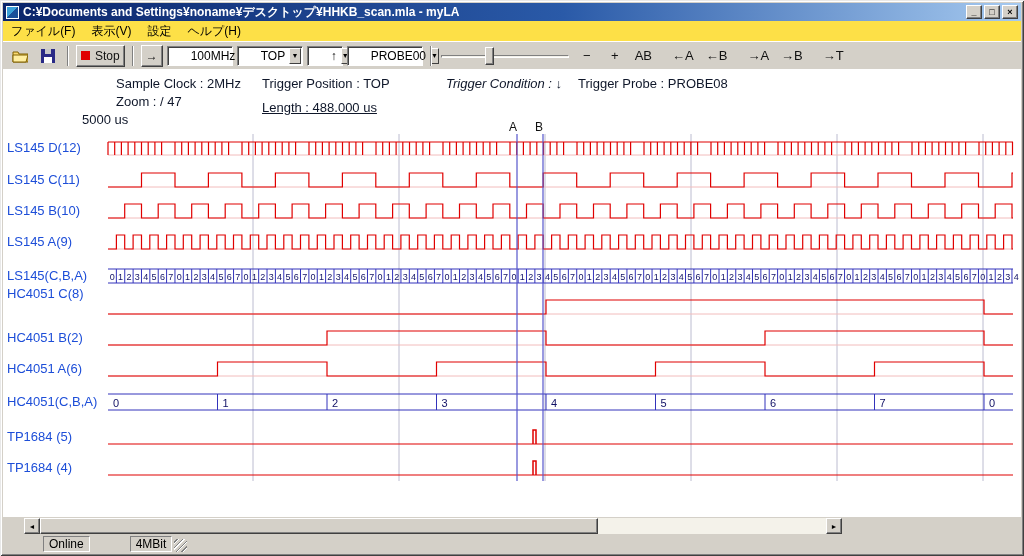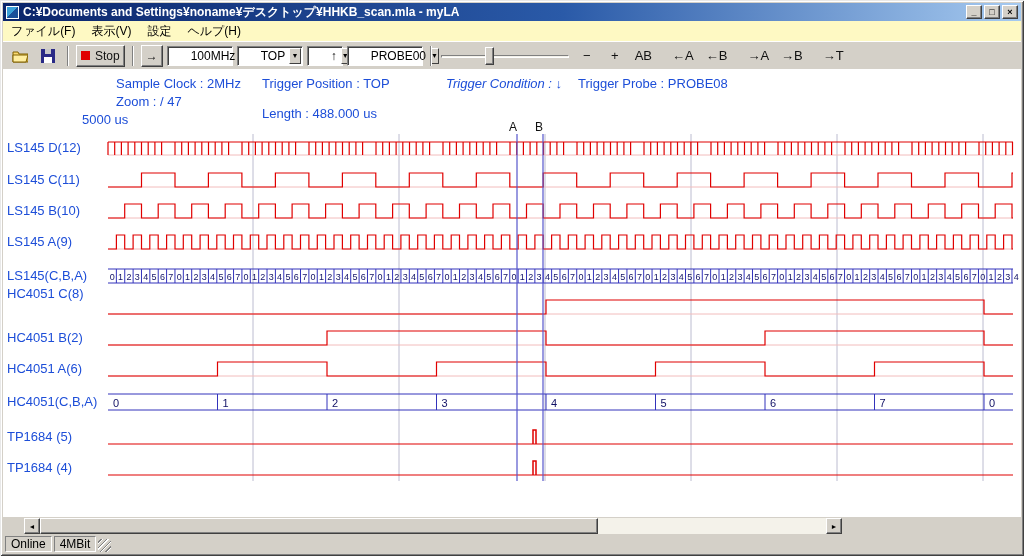--- a/index.html
+++ b/index.html
@@ -11,21 +11,21 @@
   .titlebar { position:absolute; left:3px; top:3px; width:1018px; height:18px;
     background:linear-gradient(90deg,#0a246a 0%,#2a5aa8 55%,#a6caf0 100%);
     display:flex; align-items:center; padding:0 3px; }
   .app-icon { width:13px; height:13px; background:linear-gradient(135deg,#3aa0d8 0 50%,#1a4f9a 50%); border:1px solid #fff; flex:0 0 auto; }
   .title-text { color:#fff; font-size:12px; font-weight:bold; margin-left:4px; flex:1; white-space:nowrap; overflow:hidden; }
   .win-btn { width:16px; height:14px; margin-left:2px; background:#d4d0c8; font-size:9px; font-weight:bold;
     line-height:11px; text-align:center; color:#000; border:1px solid; border-color:#fff #404040 #404040 #fff;
     box-shadow: inset -1px -1px 0 #808080; padding:0; }
 
   
-  .menubar { position:absolute; left:3px; top:21px; width:1018px; height:20px; background:#fef9c3;
+  .menubar { position:absolute; left:3px; top:21px; width:1018px; height:20px; background:#fde047;
     display:flex; align-items:center; font-size:12px; }
   .menu-item { padding:2px 8px; color:#000; }
 
   
   .toolbar { position:absolute; left:3px; top:41px; width:1018px; height:28px; background:#d4d0c8;
     display:flex; align-items:center; padding-left:5px; gap:4px; border-top:1px solid #fff; }
   .tb-sep { width:2px; height:20px; border-left:1px solid #808080; border-right:1px solid #fff; margin:0 3px; }
   .tb-btn { height:22px; min-width:22px; background:#d4d0c8; border:1px solid; border-color:#fff #404040 #404040 #fff;
     box-shadow: inset -1px -1px 0 #808080; font-size:12px; color:#111; display:flex; align-items:center; justify-content:center; padding:0 4px; }
   .tb-flat { height:22px; min-width:24px; background:transparent; border:1px solid transparent; font-size:13px; color:#111;
@@ -38,37 +38,37 @@
   .combo-arrow { width:16px; height:16px; margin:1px; background:#d4d0c8; border:1px solid; border-color:#fff #404040 #404040 #fff;
     font-size:7px; display:flex; align-items:center; justify-content:center; color:#000; }
   .slider { width:132px; height:22px; position:relative; }
   .slider-track { position:absolute; left:2px; right:2px; top:10px; height:3px; background:#f4f2ea;
     border:1px solid; border-color:#808080 #fff #fff #808080; }
   .slider-thumb { position:absolute; left:46px; top:2px; width:9px; height:18px; background:#d4d0c8;
     border:1px solid; border-color:#fff #404040 #404040 #fff; box-shadow: inset -1px -1px 0 #808080; }
 
   
   .main-bg { position:absolute; left:3px; top:69px; width:1018px; height:448px; background:#fff; }
-  .info-text { position:absolute; font-size:13px; color:#1d4ed8; white-space:nowrap; }
+  .info-text { position:absolute; font-size:13px; color:#0f172a; white-space:nowrap; }
   .chan-label { position:absolute; left:7px; width:100px; font-size:13px; color:#1d4ed8; white-space:nowrap; }
   #wave-svg { position:absolute; left:0; top:0; width:1024px; height:556px; pointer-events:none; font-family:"Liberation Sans","DejaVu Sans",sans-serif; }
 
   
   .bottom-strip { position:absolute; left:3px; top:517px; width:1018px; height:17px; background:#d4d0c8; }
   .hscroll { position:absolute; left:24px; top:518px; width:818px; height:16px; background:#f4f2ea; }
   .sb-btn { position:absolute; top:0; width:16px; height:16px; background:#d4d0c8; border:1px solid; border-color:#fff #404040 #404040 #fff;
     box-shadow: inset -1px -1px 0 #808080; font-size:7px; display:flex; align-items:center; justify-content:center; color:#000; padding:0; }
   .sb-thumb { position:absolute; left:16px; top:0; width:558px; height:16px; background:#d4d0c8; border:1px solid;
     border-color:#fff #404040 #404040 #fff; box-shadow: inset -1px -1px 0 #808080; }
 
   
   .statusbar { position:absolute; left:3px; top:534px; width:1018px; height:19px; background:#d4d0c8;
     display:flex; align-items:center; padding:1px 2px; gap:2px; font-size:12px; }
   .status-main { flex:1; height:16px; border:1px solid; border-color:#808080 #fff #fff #808080; padding:0 4px; line-height:15px; }
-  .status-cell { height:16px; border:1px solid; border-color:#808080 #fff #fff #808080; padding:0 5px; line-height:15px; }
+  .status-cell { height:16px; border:1px solid; border-color:#808080 #fff #fff #808080; padding:0 5px; line-height:15px;margin-left:38px; }
   .grip { width:13px; height:13px; align-self:flex-end;
     background:repeating-linear-gradient(135deg, transparent 0 2px, #808080 2px 3px, #fff 3px 4px); }
 </style>
 </head>
 <body>
 
 <div class="window">
 
   <div class="titlebar">
     <span class="app-icon"></span>
@@ -139,21 +139,21 @@
     <button class="tb-flat" style="margin-left:8px">→T</button>
   </div>
 
   <div class="main-bg"></div>
 
   <div class="info-text" style="left:116px; top:76px;">Sample Clock : 2MHz</div>
   <div class="info-text" style="left:262px; top:76px;">Trigger Position : TOP</div>
   <div class="info-text" style="left:446px; top:76px;font-style:italic;">Trigger Condition : ↓</div>
   <div class="info-text" style="left:578px; top:76px;">Trigger Probe : PROBE08</div>
   <div class="info-text" style="left:116px; top:94px;">Zoom : /  47</div>
-  <div class="info-text" style="left:262px; top:106px;">Length : 488.000 us</div>
+  <div class="info-text" style="left:262px; top:100px;text-decoration:underline;">Length : 488.000 us</div>
   <div class="info-text" style="left:82px; top:112px;">5000 us</div>
 
   <div class="chan-label" style="top:140px">LS145 D(12)</div>
   <div class="chan-label" style="top:172px">LS145 C(11)</div>
   <div class="chan-label" style="top:203px">LS145 B(10)</div>
   <div class="chan-label" style="top:234px">LS145 A(9)</div>
   <div class="chan-label" style="top:268px">LS145(C,B,A)</div>
   <div class="chan-label" style="top:286px">HC4051 C(8)</div>
   <div class="chan-label" style="top:330px">HC4051 B(2)</div>
   <div class="chan-label" style="top:361px">HC4051 A(6)</div>

